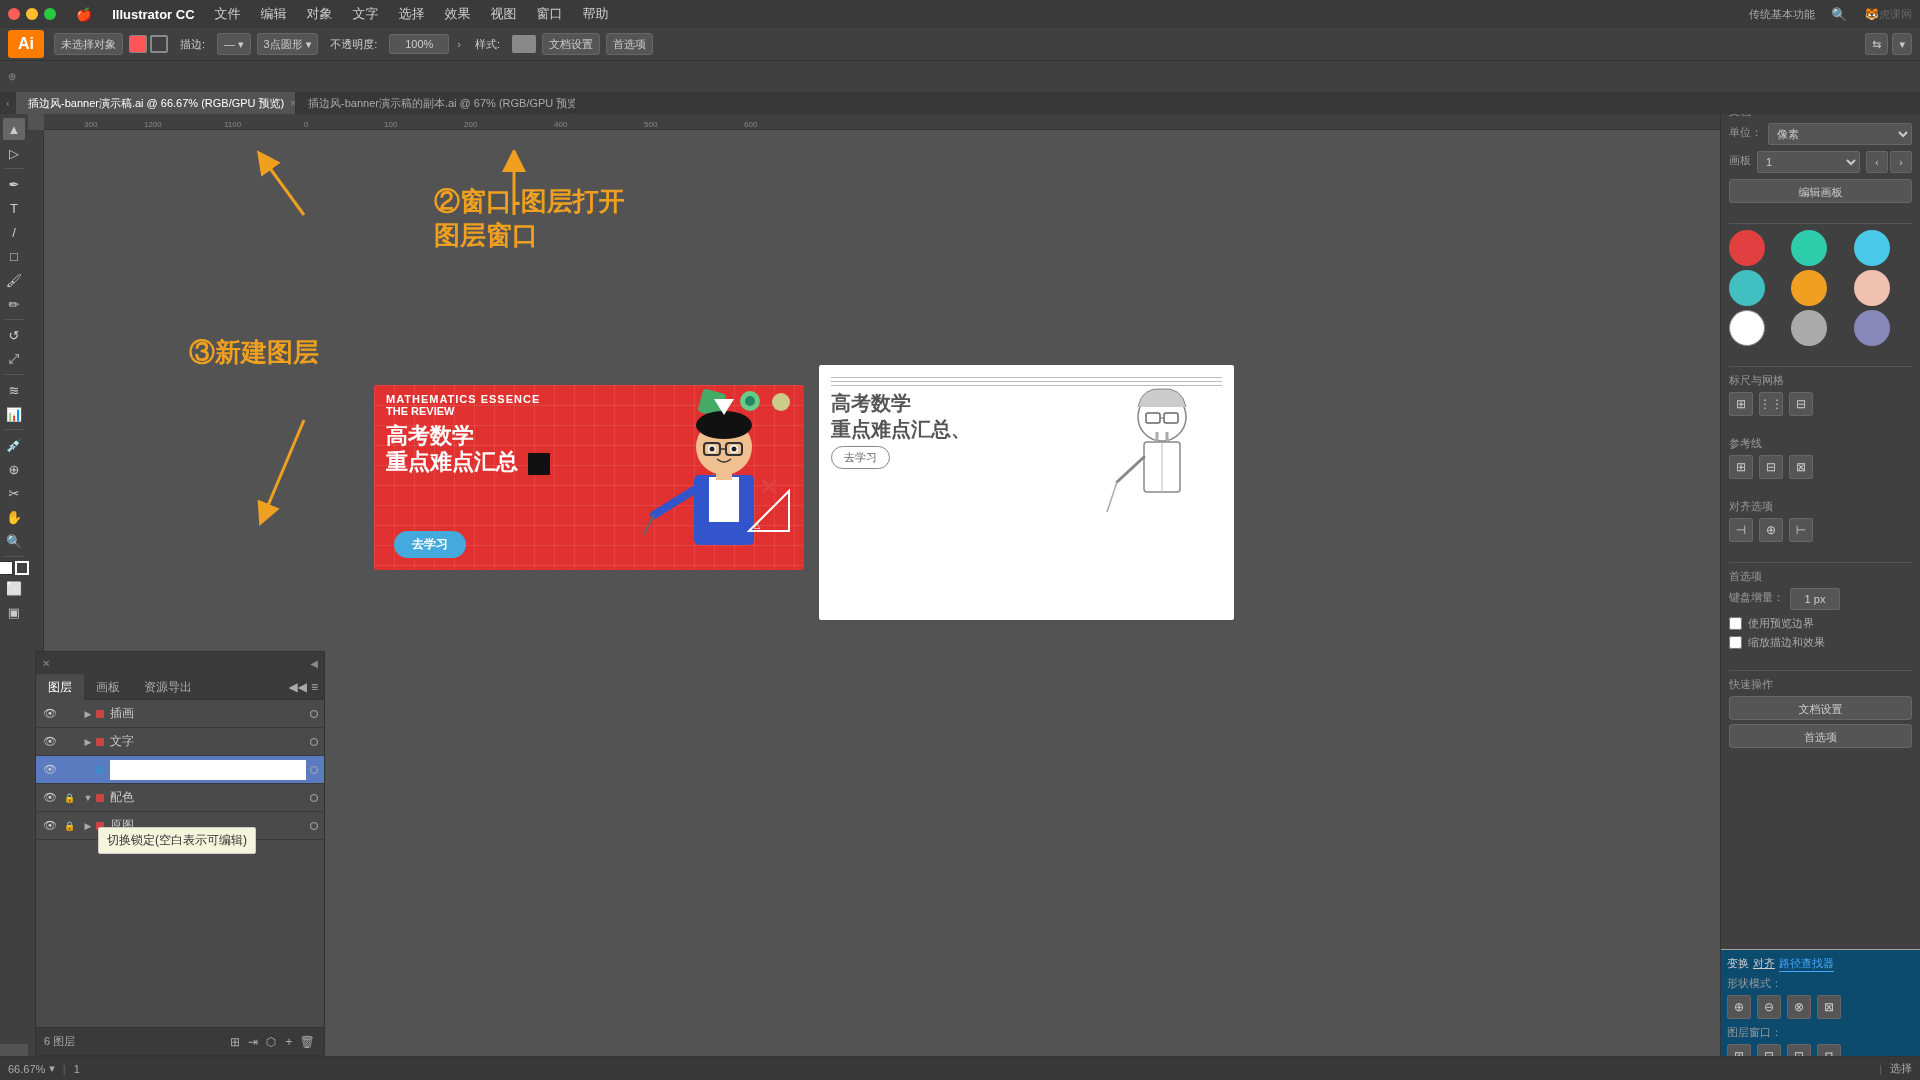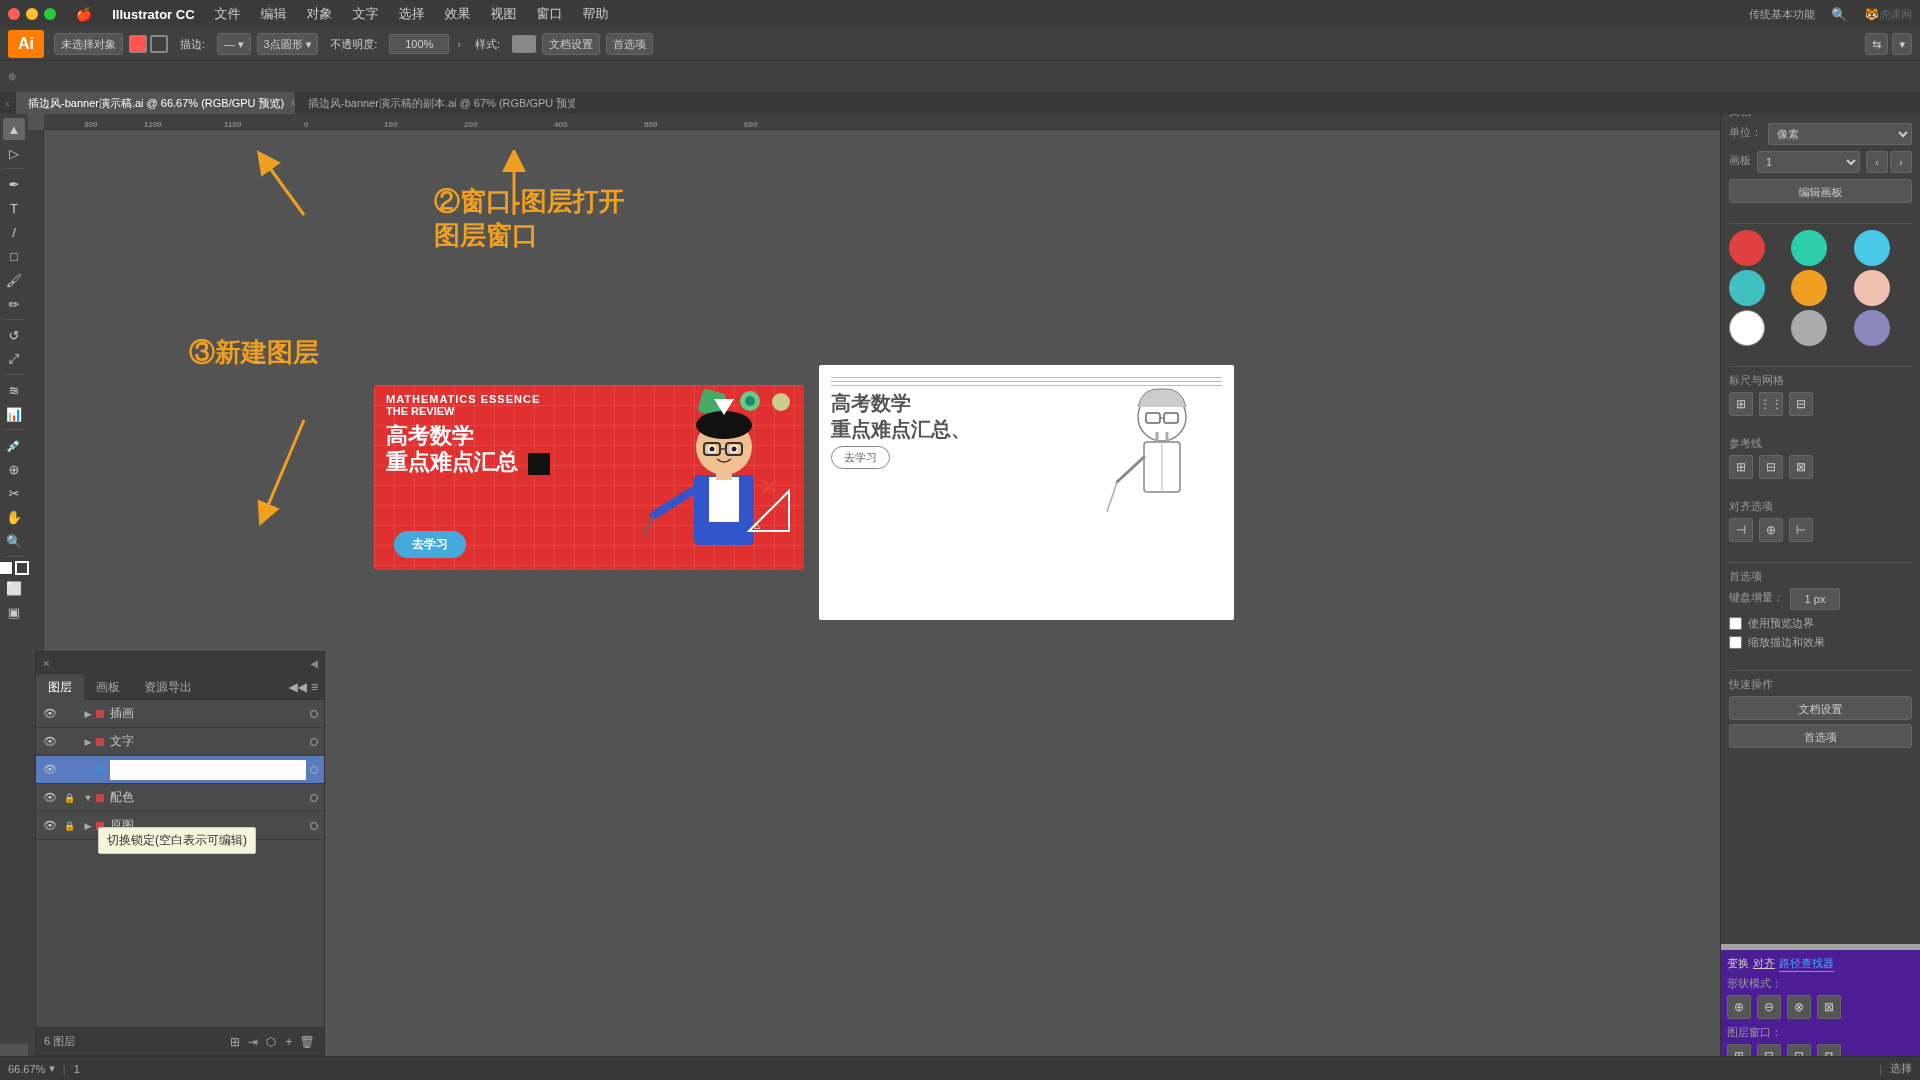--- a/index.html
+++ b/index.html
@@ -443,21 +443,21 @@
       </div>
     </div>
     <div class="panel-separator"></div>
     <div class="right-section">
       <div class="right-label">快速操作</div>
       <div class="right-btn">文档设置</div>
       <div class="right-btn">首选项</div>
     </div>
   </div>
 
-  <div style="border-top:6px solid #a3a3a3;padding:6px;background:#4c1d95;">
+  <div style="border-top:1px solid #a3a3a3;padding:6px;background:#0c4a6e;">
     <div style="display:flex;gap:4px;margin-bottom:4px;">
       <span style="font-size:11px;color:#ccc;cursor:pointer;">变换</span>
       <span style="font-size:11px;color:#ccc;cursor:pointer;text-decoration:underline;">对齐</span>
       <span style="font-size:11px;color:#4af;cursor:pointer;border-bottom:1px solid #4af;">路径查找器</span>
     </div>
     <div class="right-label">形状模式：</div>
     <div class="icon-row">
       <div class="icon-box">⊕</div>
       <div class="icon-box">⊖</div>
       <div class="icon-box">⊗</div>
@@ -470,21 +470,21 @@
       <div class="icon-box">⊡</div>
       <div class="icon-box">⊓</div>
     </div>
   </div>
 </div>
 
 <div id="canvas-area">
   <div class="canvas-bg"></div>
 
   <div id="ruler-h">
-    <div style="position:absolute;left:0;top:0;width:100%;height:100%;display:flex;align-items:flex-end;font-weight:bold;">
+    <div style="position:absolute;left:0;top:0;width:100%;height:100%;display:flex;align-items:flex-end;">
       <span style="position:absolute;left:40px;font-size:8px;color:#888;">300</span>
       <span style="position:absolute;left:100px;font-size:8px;color:#888;">1200</span>
       <span style="position:absolute;left:180px;font-size:8px;color:#888;">1100</span>
       <span style="position:absolute;left:260px;font-size:8px;color:#888;">0</span>
       <span style="position:absolute;left:340px;font-size:8px;color:#888;">100</span>
       <span style="position:absolute;left:420px;font-size:8px;color:#888;">200</span>
       <span style="position:absolute;left:510px;font-size:8px;color:#888;">400</span>
       <span style="position:absolute;left:600px;font-size:8px;color:#888;">500</span>
       <span style="position:absolute;left:700px;font-size:8px;color:#888;">600</span>
     </div>

